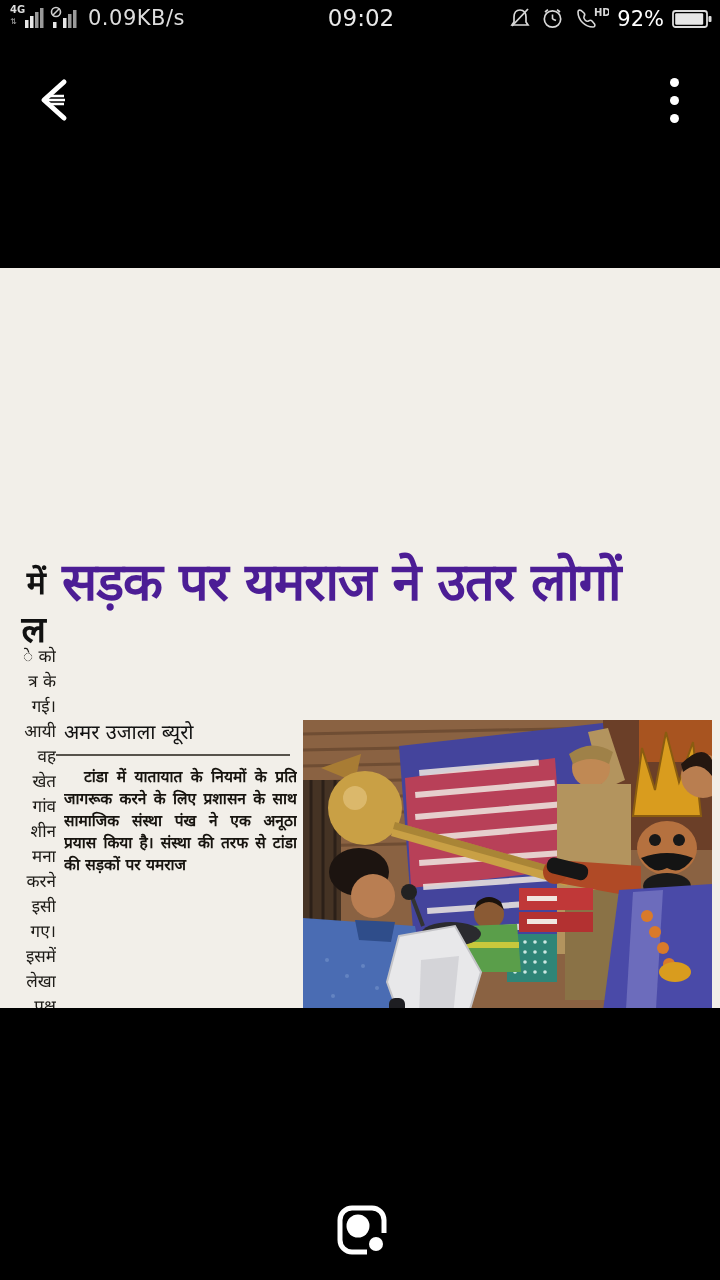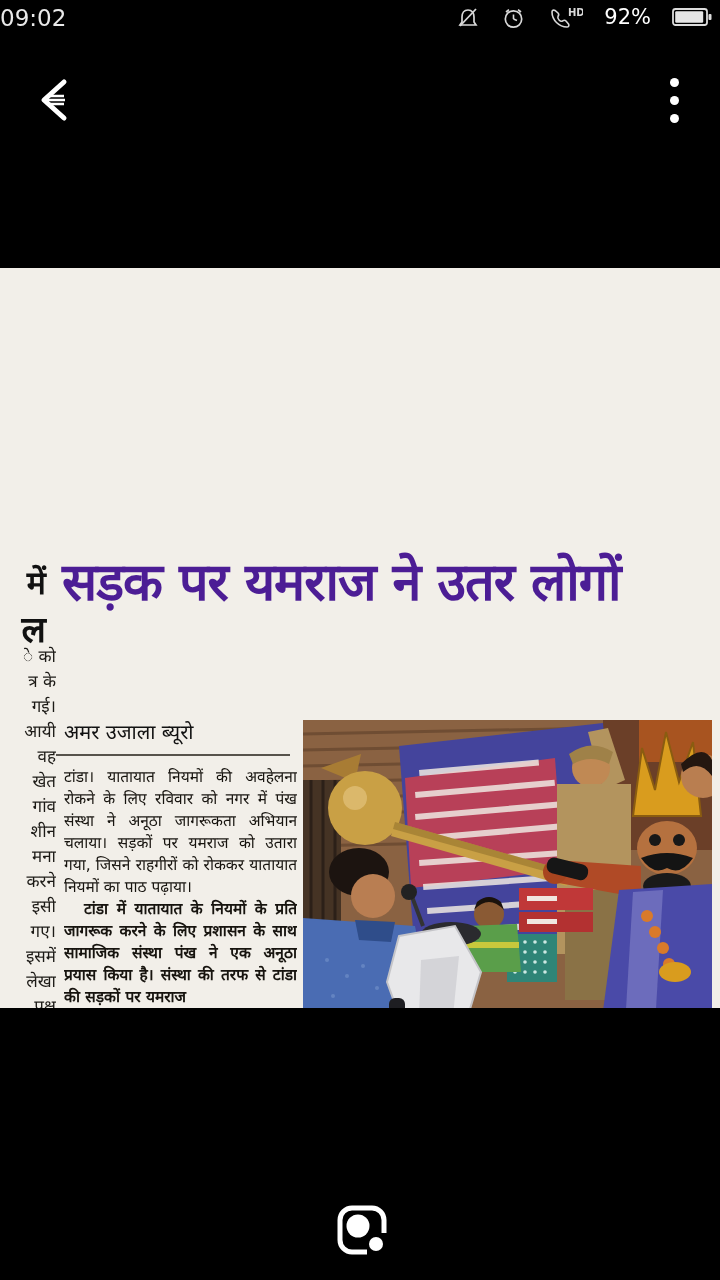--- a/index.html
+++ b/index.html
@@ -3,21 +3,21 @@
 <meta charset="utf-8">
 <style>
   html,body{margin:0;padding:0;background:#000;}
   .screen{position:relative;width:720px;height:1280px;background:#000;overflow:hidden;
           font-family:"DejaVu Sans",sans-serif;}
   
   .statusbar{position:absolute;left:0;top:0;width:720px;height:36px;background:#000;
              color:#e6e6e6;display:flex;align-items:center;}
   .sb-left{display:flex;align-items:center;gap:6px;padding-left:10px;flex:1;}
   .sb-center{flex:0 0 auto;font-size:23px;color:#e9e9e9;}
-  .sb-right{display:flex;align-items:flex-start;gap:21px;justify-content:flex-end;flex:1;padding-right:8px;}
+  .sb-right{display:flex;align-items:flex-end;gap:8px;justify-content:flex-end;flex:1;padding-right:8px;}
   .sb-speed{font-size:21px;color:#dedede;letter-spacing:.5px;}
   .sb-pct{font-size:21px;color:#ffffff;}
   
   .navbar{position:absolute;left:0;top:36px;width:720px;height:120px;background:#000;}
   .back-btn{position:absolute;left:34px;top:40px;width:48px;height:48px;cursor:pointer;}
   .menu-btn{position:absolute;left:654px;top:34px;width:40px;height:60px;cursor:pointer;
             display:flex;flex-direction:column;align-items:center;justify-content:center;gap:9px;}
   .menu-btn i{width:9px;height:9px;border-radius:50%;background:#fff;display:block;}
   
   .paper{position:absolute;left:0;top:268px;width:720px;height:740px;background:#f2efe9;
@@ -41,20 +41,39 @@
   .photo{position:absolute;left:303px;top:452px;width:409px;height:306px;cursor:pointer;}
   
   .shot-btn{position:absolute;left:334px;top:1202px;width:56px;height:56px;cursor:pointer;}
 </style>
 </head>
 <body>
 
 <div class="screen">
 
   <div class="statusbar">
+    <div class="sb-left">
+      <svg width="34" height="30" viewBox="0 0 34 30">
+        <text x="0" y="10" font-size="10" fill="#ddd" font-weight="bold" font-family="DejaVu Sans">4G</text>
+        <text x="0" y="21" font-size="8" fill="#aaa" font-family="DejaVu Sans">⇅</text>
+        <rect x="15" y="17" width="3.5" height="8" fill="#e8e8e8"></rect>
+        <rect x="20" y="13" width="3.5" height="12" fill="#e8e8e8"></rect>
+        <rect x="25" y="9" width="3.5" height="16" fill="#9a9a9a"></rect>
+        <rect x="30" y="5" width="3.5" height="20" fill="#9a9a9a"></rect>
+      </svg>
+      <svg width="32" height="30" viewBox="0 0 32 30">
+        <circle cx="6" cy="9" r="4.5" fill="none" stroke="#cfcfcf" stroke-width="1.6"></circle>
+        <line x1="2.8" y1="12.2" x2="9.2" y2="5.8" stroke="#cfcfcf" stroke-width="1.6"></line>
+        <rect x="3" y="19" width="3.5" height="6" fill="#e8e8e8"></rect>
+        <rect x="13" y="15" width="3.5" height="10" fill="#e8e8e8"></rect>
+        <rect x="18" y="11" width="3.5" height="14" fill="#9a9a9a"></rect>
+        <rect x="23" y="7" width="3.5" height="18" fill="#9a9a9a"></rect>
+      </svg>
+      <span class="sb-speed">0.09KB/s</span>
+    </div>
     <div class="sb-center">09:02</div>
     <div class="sb-right">
       <svg width="24" height="26" viewBox="0 0 24 26">
         <path d="M12 5 C8 5 6 8 6 12 L6 17 L4 20 L20 20 L18 17 L18 12 C18 8 16 5 12 5 Z" fill="none" stroke="#d8d8d8" stroke-width="1.7"></path>
         <line x1="4" y1="21" x2="20" y2="4" stroke="#d8d8d8" stroke-width="1.8"></line>
       </svg>
       <svg width="25" height="26" viewBox="0 0 25 26">
         <circle cx="12.5" cy="14" r="8.2" fill="none" stroke="#d8d8d8" stroke-width="1.7"></circle>
         <line x1="12.5" y1="14" x2="12.5" y2="9.5" stroke="#d8d8d8" stroke-width="1.6"></line>
         <line x1="12.5" y1="14" x2="16" y2="15.5" stroke="#d8d8d8" stroke-width="1.6"></line>
@@ -114,21 +133,20 @@
       <div>इसमें</div>
       <div>लेखा</div>
       <div>पक्ष</div>
 
     </div>
 
     <div class="byline">अमर उजाला ब्यूरो</div>
     <div class="byline-rule"></div>
 
     <div class="col-narrow">
-      <p>टांडा। यातायात नियमों की अवहेलना रोकने के लिए रविवार को नगर में पंख संस्था ने अनूठा जागरूकता अभियान चलाया। सड़कों पर यमराज को उतारा गया, जिसने राहगीरों को रोककर यातायात नियमों का पाठ पढ़ाया।</p>
       <p class="ind">टांडा में यातायात के नियमों के प्रति जागरूक करने के लिए प्रशासन के साथ सामाजिक संस्था पंख ने एक अनूठा प्रयास किया है। संस्था की तरफ से टांडा की सड़कों पर यमराज</p>
     </div>
 
     <div class="photo">
       <svg width="409" height="306" viewBox="0 0 409 306">
 
         <rect x="0" y="0" width="409" height="306" fill="#8a6242"></rect>
         <g stroke="#6f4d33" stroke-width="3">
           <line x1="0" y1="14" x2="300" y2="8"></line>
             <line x1="0" y1="30" x2="300" y2="24"></line>

